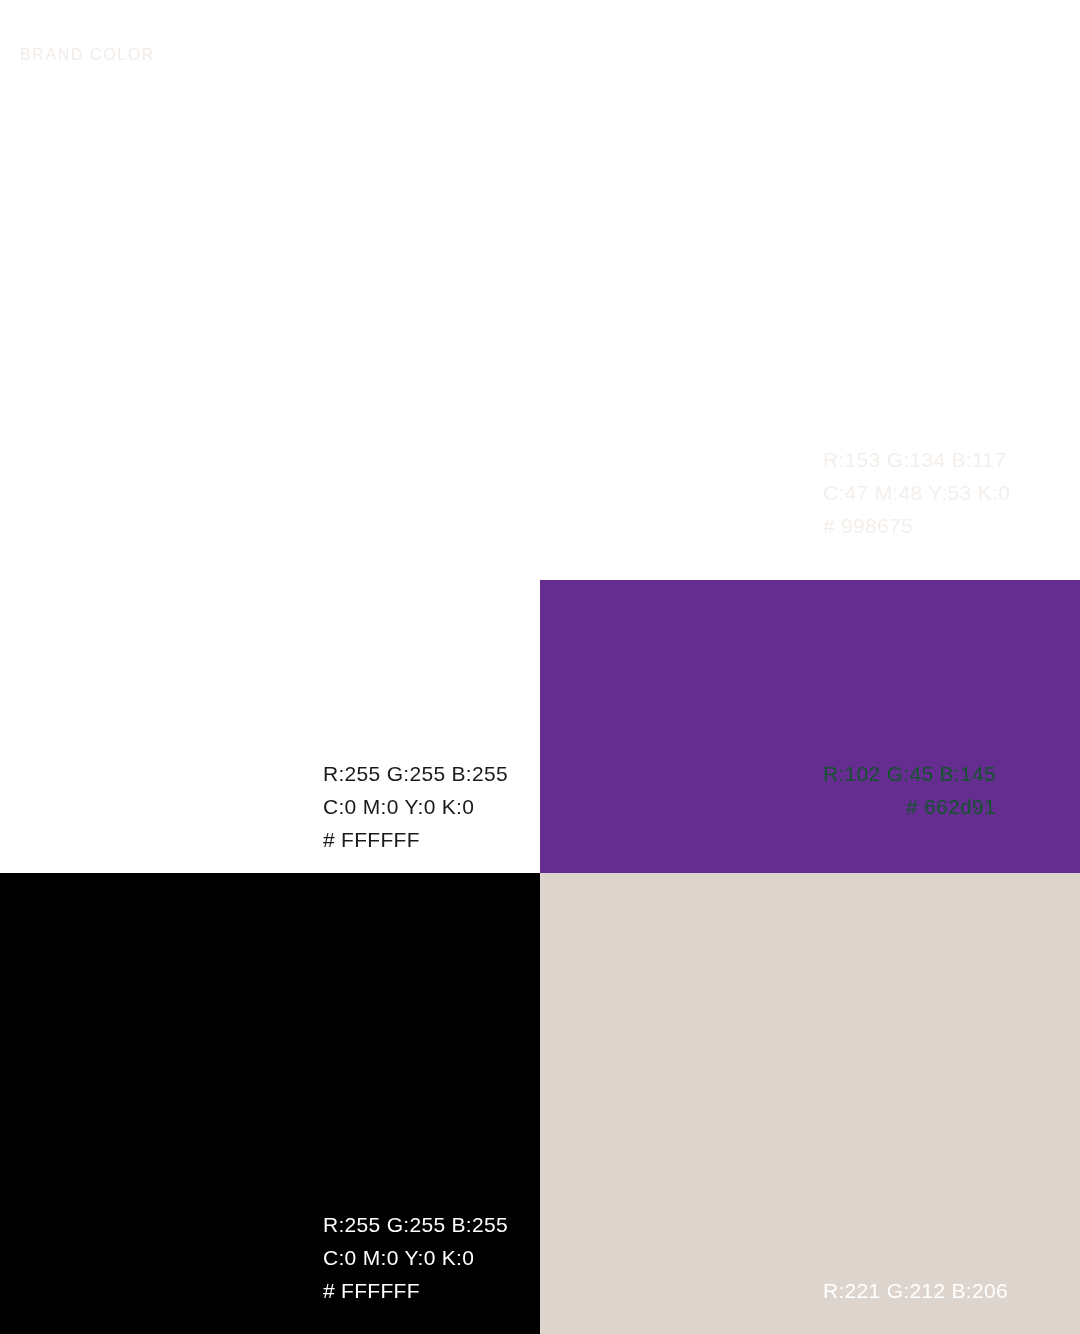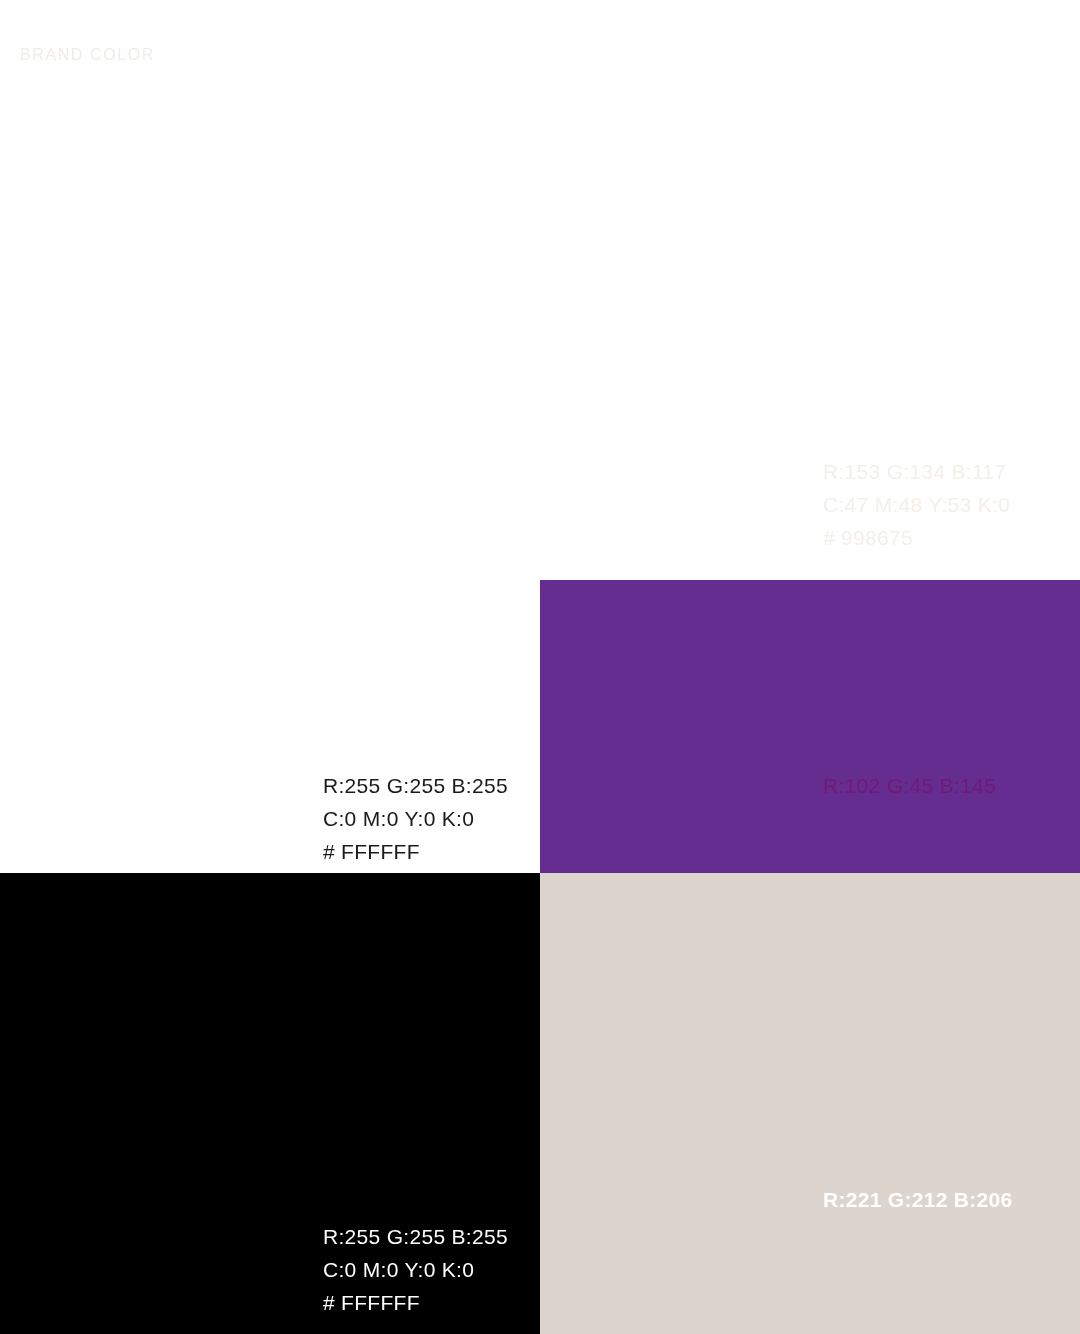--- a/index.html
+++ b/index.html
@@ -52,29 +52,28 @@
   .sw-black  { left: 0;    top: 873px;  width: 540px; height: 461px; background: #000000; }
   .sw-beige  { left: 540px; top: 873px;  width: 540px; height: 461px; background: #ddd4ce; }
 
   
   .spec {
     position: absolute;
     font-size: 21px;
     line-height: 33px;
     letter-spacing: 0.3px;
     white-space: nowrap;
-    margin-top: 12px;
   }
   .spec .spec-line { display: block; }
 
   .spec-hero   { left: 823px; top: 443px; color: #f4efeb; }
   .spec-white  { left: 323px; top: 757px; color: #1a1a1a; }
-  .spec-purple { left: 823px; top: 757px; color: #701a75; text-align: right; }
+  .spec-purple { left: 823px; top: 757px; color: #14532d; text-align: right; }
   .spec-black  { left: 323px; top: 1208px; color: #ffffff; }
-  .spec-beige  { left: 823px; top: 1171px; color: #ffffff; font-weight: bold; }
+  .spec-beige  { left: 823px; top: 1274px; color: #ffffff; }
 </style>
 </head>
 <body>
 
 <div class="board">
 
   <div class="swatch sw-hero">
     <div class="hero-title-block">
       <span class="hero-title-cn">品牌色</span>
       <span class="hero-title-en">BRAND COLOR</span>
@@ -90,20 +89,21 @@
   <div class="swatch sw-white"></div>
   <div class="spec spec-white">
     <span class="spec-line">R:255  G:255  B:255</span>
     <span class="spec-line">C:0  M:0  Y:0  K:0</span>
     <span class="spec-line"># FFFFFF</span>
   </div>
 
   <div class="swatch sw-purple"></div>
   <div class="spec spec-purple">
     <span class="spec-line">R:102  G:45  B:145</span>
+    <span class="spec-line"># 662d91</span>
   </div>
 
   <div class="swatch sw-black"></div>
   <div class="spec spec-black">
     <span class="spec-line">R:255  G:255  B:255</span>
     <span class="spec-line">C:0  M:0  Y:0  K:0</span>
     <span class="spec-line"># FFFFFF</span>
   </div>
 
   <div class="swatch sw-beige"></div>

